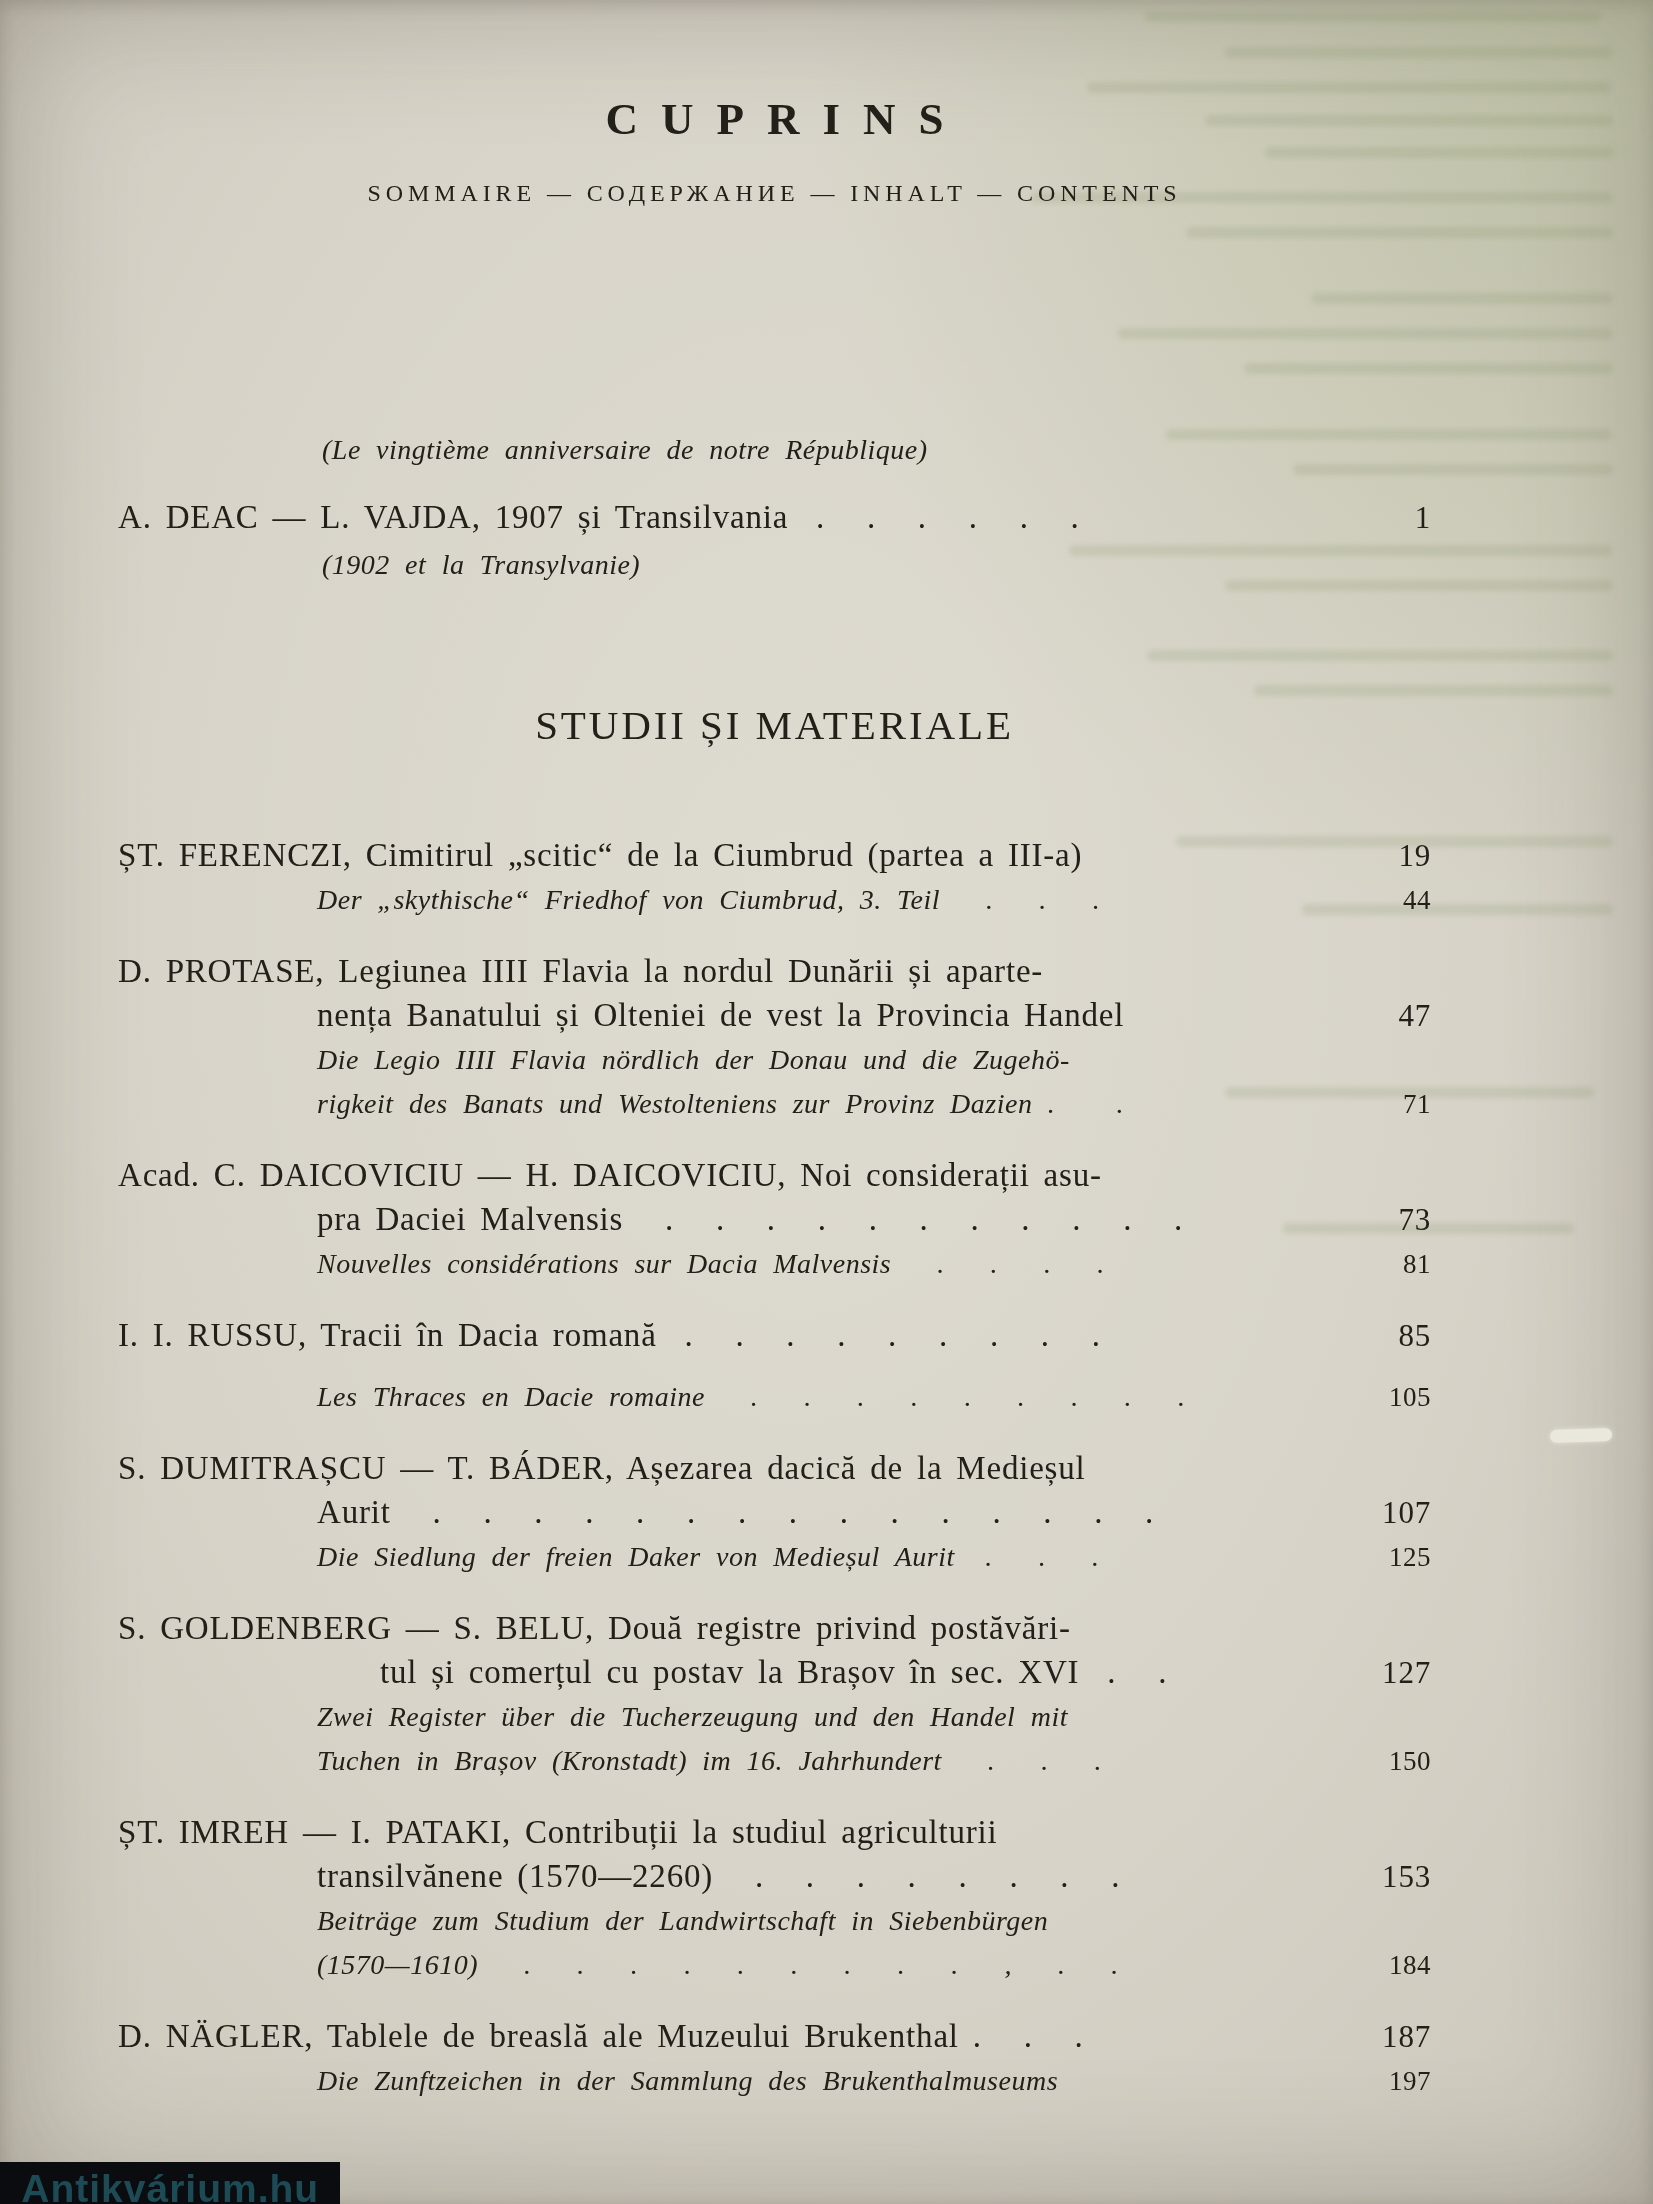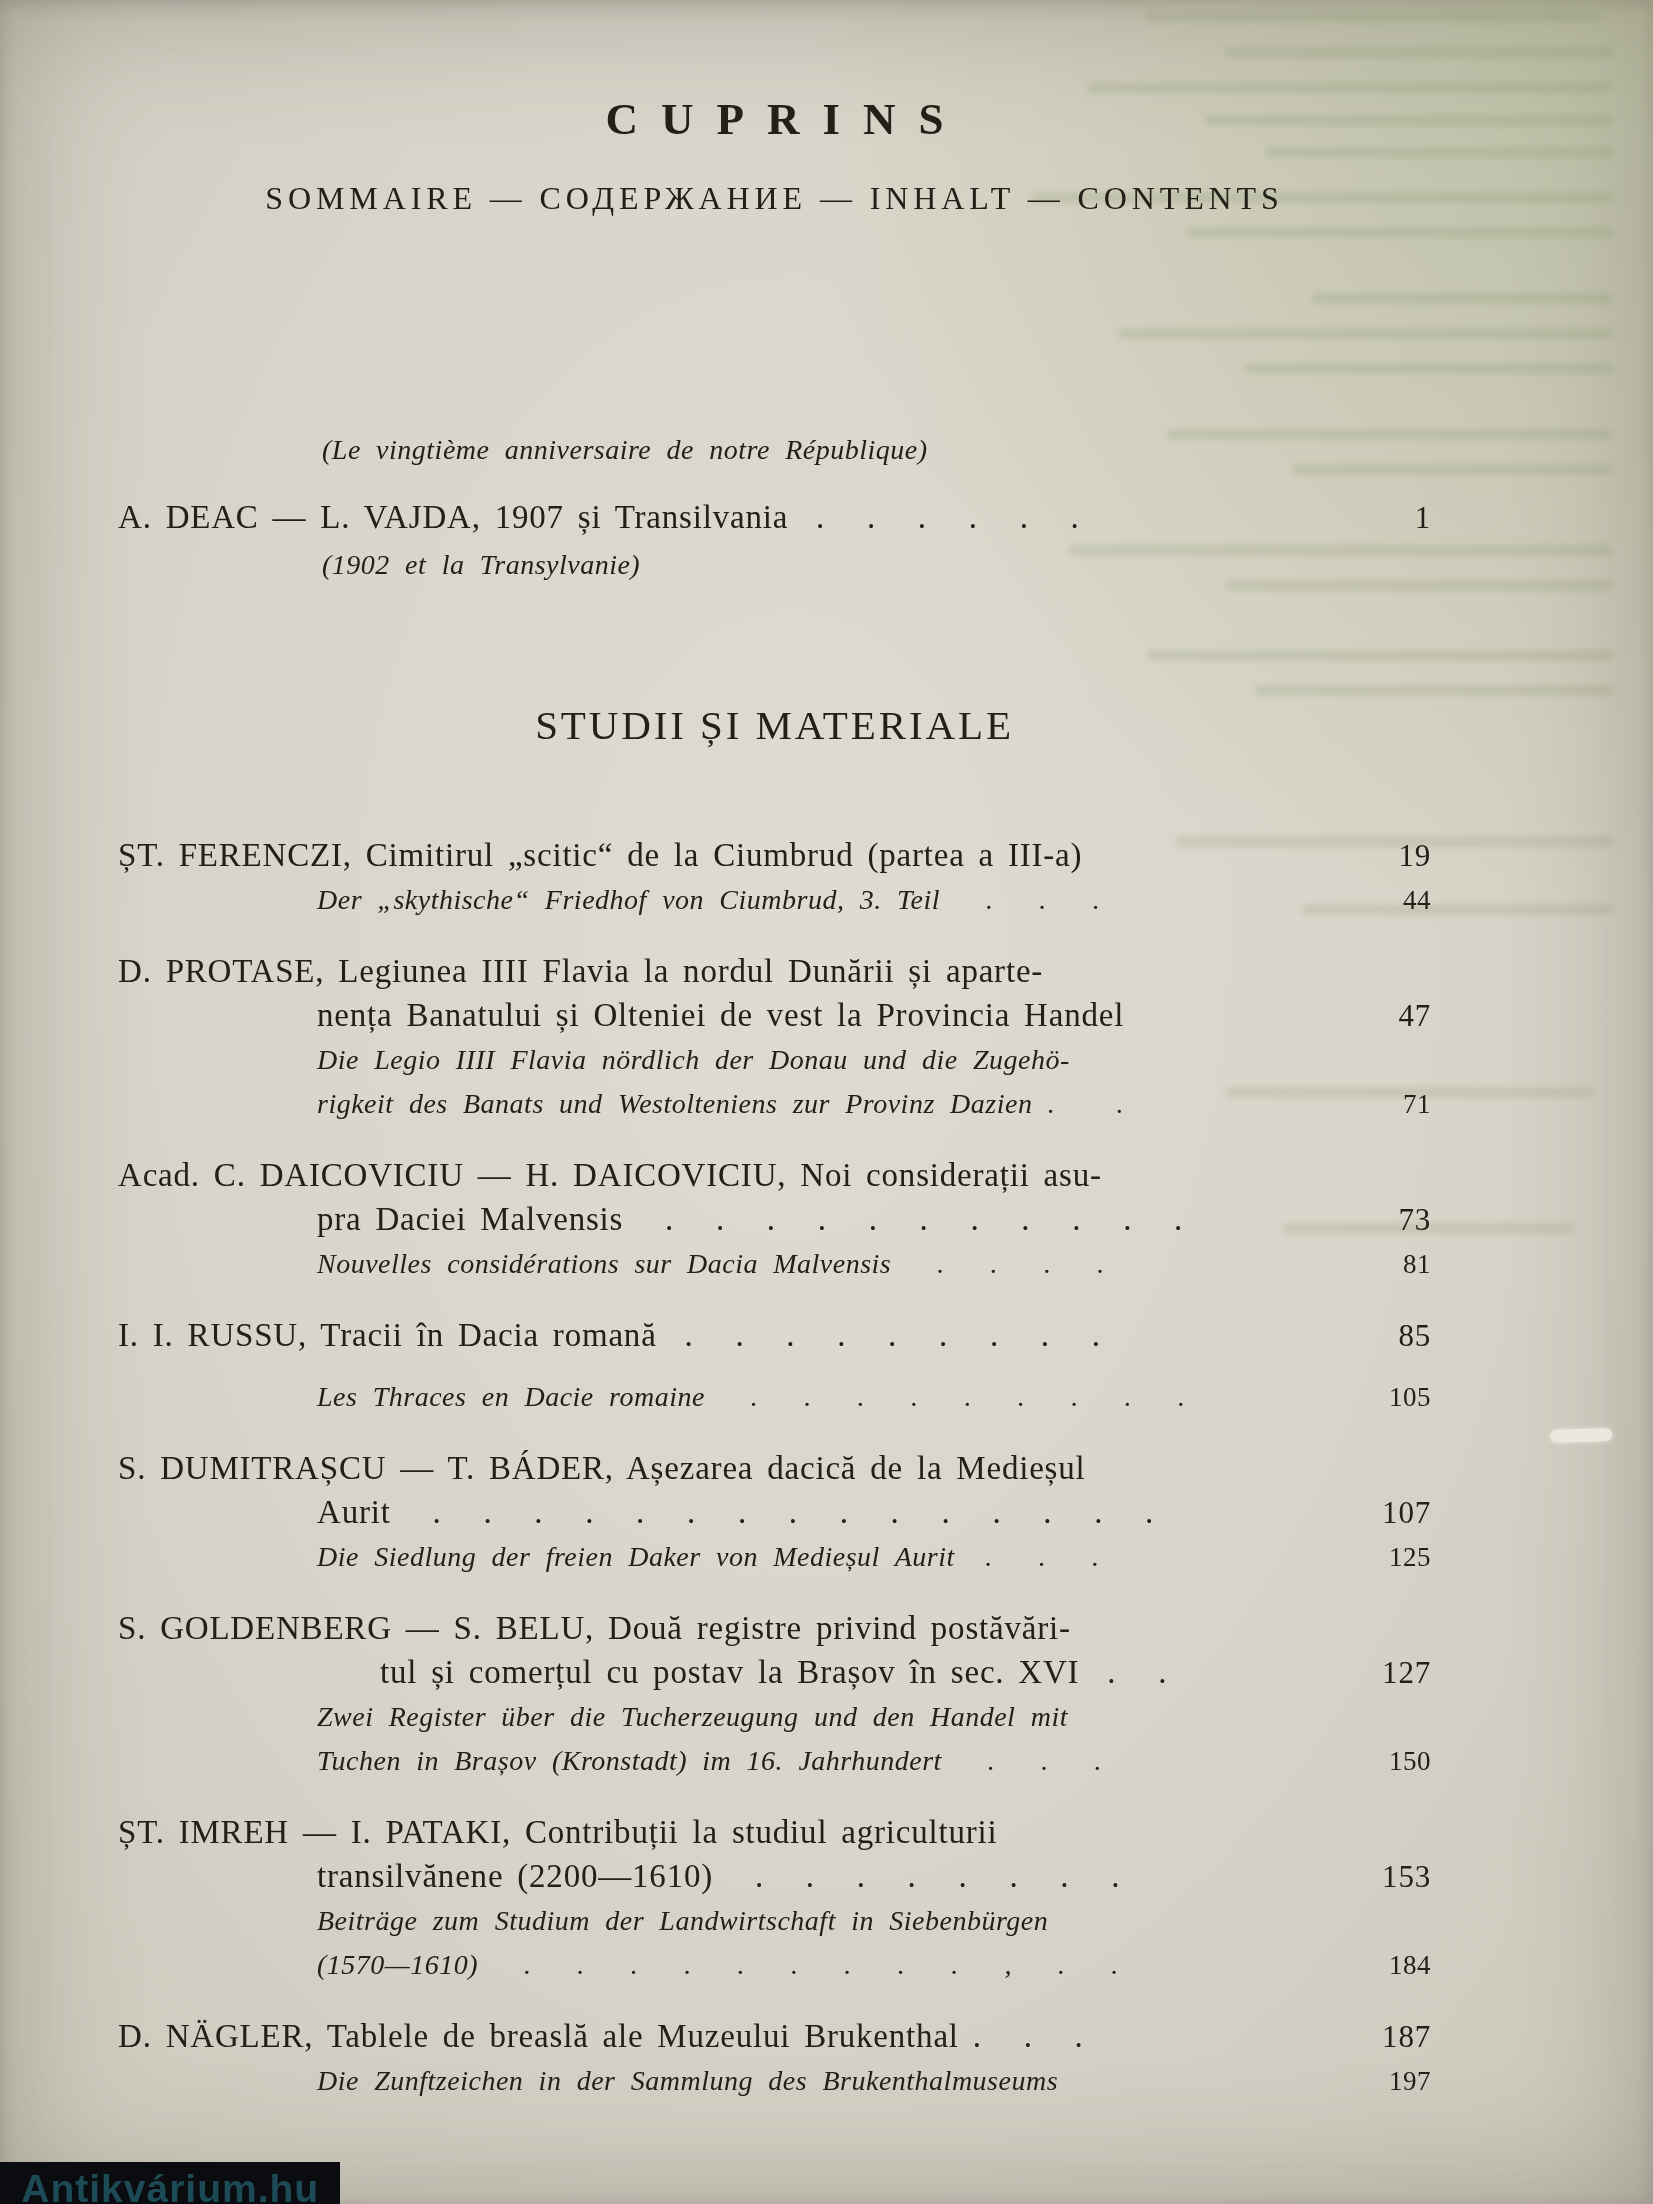--- a/index.html
+++ b/index.html
@@ -27,21 +27,21 @@
     filter: blur(2.9px);
   }
   .content { position:absolute; left:118px; top:0; width:1313px; height:100%; }
   .title {
     position:absolute; top:93px; left:0; width:100%;
     text-align:center; font-size:45px; font-weight:bold;
     letter-spacing:23px; text-indent:23px;
   }
   .subtitle {
     position:absolute; top:180px; left:0; width:100%;
-    text-align:center; font-size:32px; letter-spacing:4.9px;
+    text-align:center; font-size:24px; letter-spacing:4.9px;
   }
   .section {
     position:absolute; top:701px; left:0; width:100%;
     text-align:center; font-size:41px; font-weight:normal; letter-spacing:2.9px;
   }
   .entry-list { position:absolute; left:0; width:100%; }
   #front-entries { top:427px; }
   #entries { top:833px; }
   .entry { margin-bottom:27px; }
   #front-entries .entry { margin-bottom:21.3px; }
@@ -204,21 +204,21 @@
             <span class="text" style="padding-left: 199px;">Tuchen in Brașov (Kronstadt) im 16. Jahrhundert   .   .   .</span>
             <span class="page">150</span>
           </div>
         </div>
         <div class="entry">
           <div class="line main">
             <span class="text" style="padding-left: 0px;">ȘT. IMREH — I. PATAKI, Contribuții la studiul agriculturii</span>
             <span class="page"></span>
           </div>
           <div class="line main">
-            <span class="text" style="padding-left: 199px;">transilvănene (2200—1610)   .   .   .   .   .   .   .   .</span>
+            <span class="text" style="padding-left: 199px;">transilvănene (1570—2260)   .   .   .   .   .   .   .   .</span>
             <span class="page">153</span>
           </div>
           <div class="line italic">
             <span class="text" style="padding-left: 199px;">Beiträge zum Studium der Landwirtschaft in Siebenbürgen</span>
             <span class="page"></span>
           </div>
           <div class="line italic">
             <span class="text" style="padding-left: 199px;">(1570—1610)   .   .   .   .   .   .   .   .   .   ,   .   .</span>
             <span class="page">184</span>
           </div>

